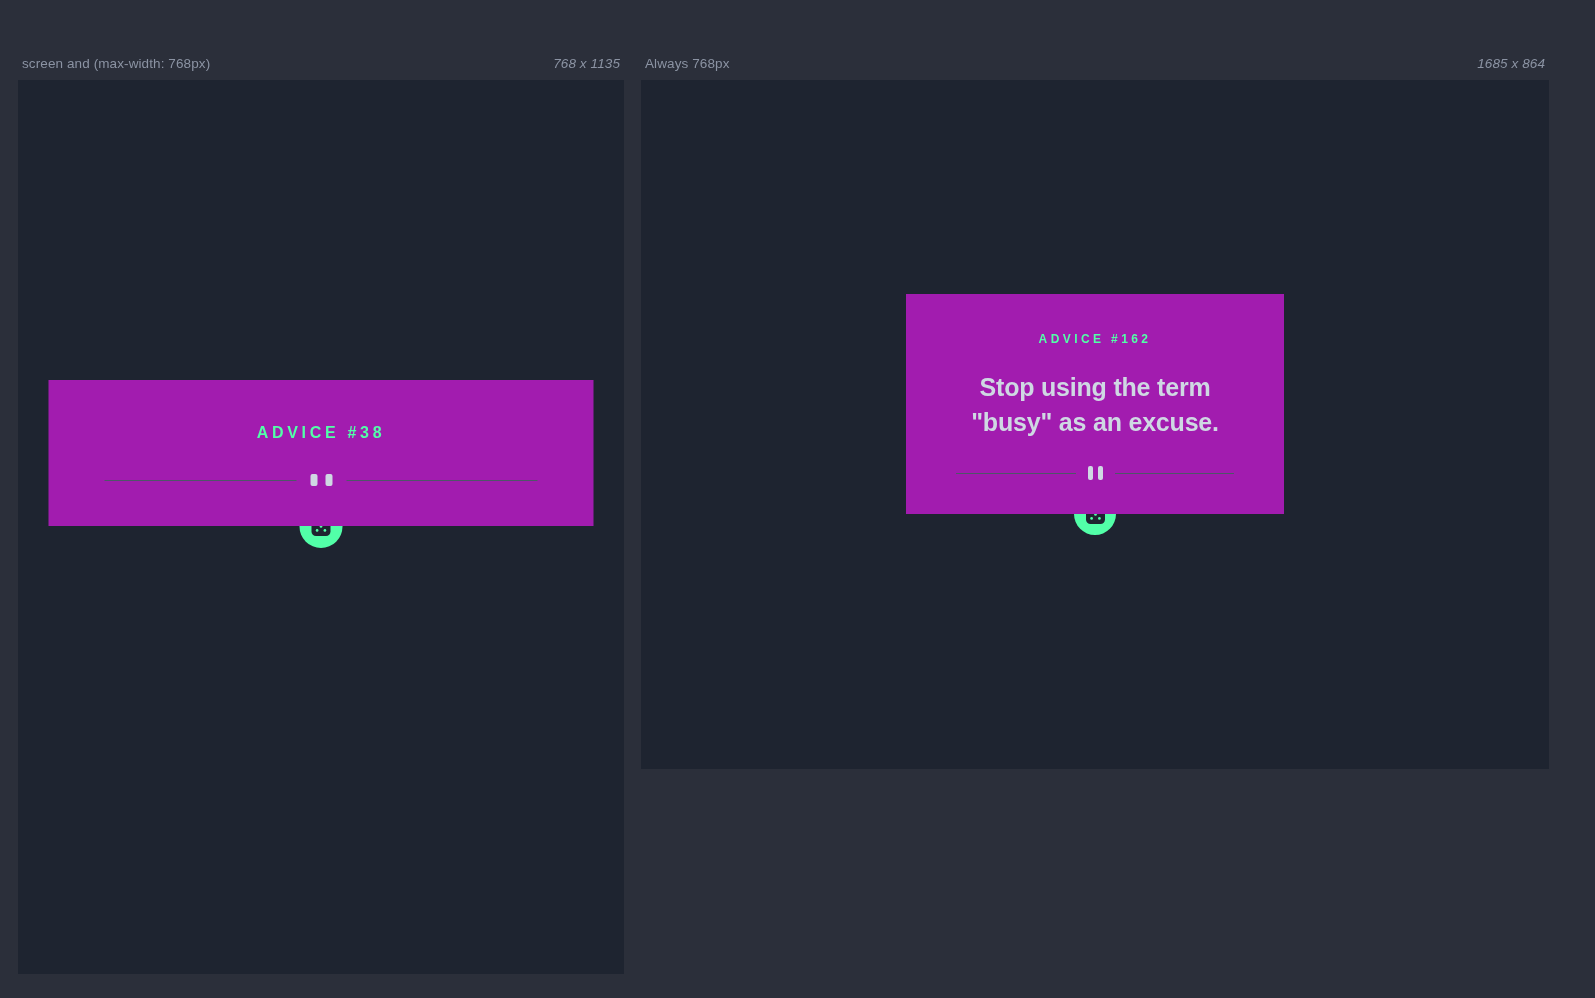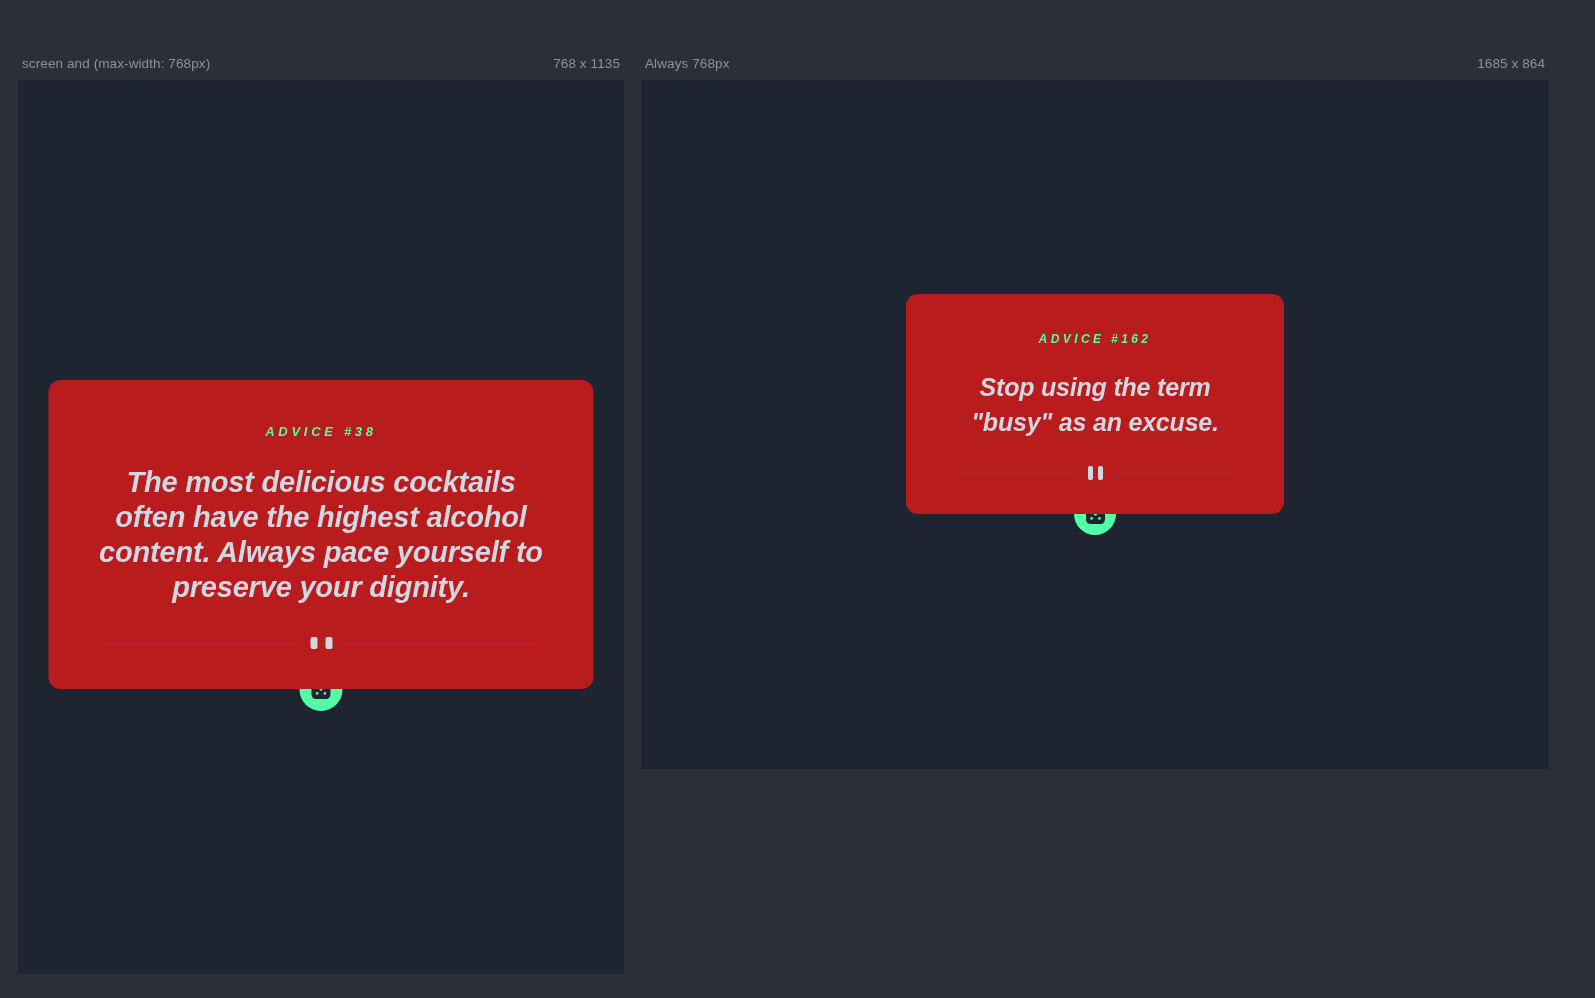--- a/index.html
+++ b/index.html
@@ -39,20 +39,21 @@
   }
   .frame-label,
   .frame-dims {
     font-size: 13.5px;
     color: #8b93a3;
     letter-spacing: 0.1px;
     white-space: nowrap;
   }
   .frame-dims {
     text-align: center;
+    font-style: italic;
   }
   .viewport {
     position: absolute;
     top: 34px;
     left: 0;
     background: #1e2430;
     overflow: hidden;
   }
 
   #frame-mobile { left: 18px; top: 14px; width: 606px; }
@@ -64,26 +65,25 @@
   
   .card-wrap {
     position: absolute;
     left: 50%;
     transform: translateX(-50%);
     display: flex;
     flex-direction: column;
     align-items: center;
   }
   .card {
-    background: #b91c1c;
-    border-radius: 12px;
+    background: #a21caf;
+    border-radius: 0;
     box-sizing: border-box;
     text-align: center;
     position: relative;
-    font-style: italic;
   }
   .advice-id {
     color: #52ffa8;
     font-size: 13px;
     font-weight: bold;
     letter-spacing: 3.6px;
     font-family: "Liberation Sans", sans-serif;
     text-transform: uppercase;
   }
   .advice-text {
@@ -121,21 +121,21 @@
     align-items: center;
     justify-content: center;
     border: none;
     padding: 0;
     cursor: pointer;
   }
   .dice-btn svg { display: block; }
 
   
   #card-mobile { width: 545px; padding: 44px 42px 40px; }
-  #card-mobile .advice-id { font-size: 13px; letter-spacing: 3.7px; }
+  #card-mobile .advice-id { font-size: 16px; letter-spacing: 3.7px; }
   #card-mobile .advice-text { font-size: 29px; line-height: 35px; margin-top: 26px; }
   #card-mobile .divider { margin-top: 32px; }
   #card-mobile .divider-mark { gap: 8px; }
   #card-mobile .divider-mark .divider-bar { width: 7px; height: 12px; }
   #card-mobile .divider-line { margin: 0 14px; }
   #wrap-mobile .dice-btn { width: 43px; height: 43px; margin-top: -21px; }
 
   
   #card-desktop { width: 378px; padding: 38px 38px 34px; }
   #card-desktop .advice-id { font-size: 12px; letter-spacing: 3.4px; }
@@ -156,21 +156,20 @@
       <span class="frame-label">screen and (max-width: 768px)</span>
       <span class="frame-dims">768 x 1135</span>
     </div>
 
     <div class="viewport">
       <div class="card-wrap" id="wrap-mobile" style="top: 300px;">
 
         <div class="card" id="card-mobile">
           <div class="advice-id">ADVICE #38</div>
 
-          <div class="advice-text">The most delicious cocktails often have the highest alcohol content. Always pace yourself to preserve your dignity.</div>
 
           <div class="divider">
             <div class="divider-line"></div>
             <div class="divider-mark">
               <span class="divider-bar"></span>
               <span class="divider-bar"></span>
             </div>
             <div class="divider-line"></div>
           </div>
         </div>

